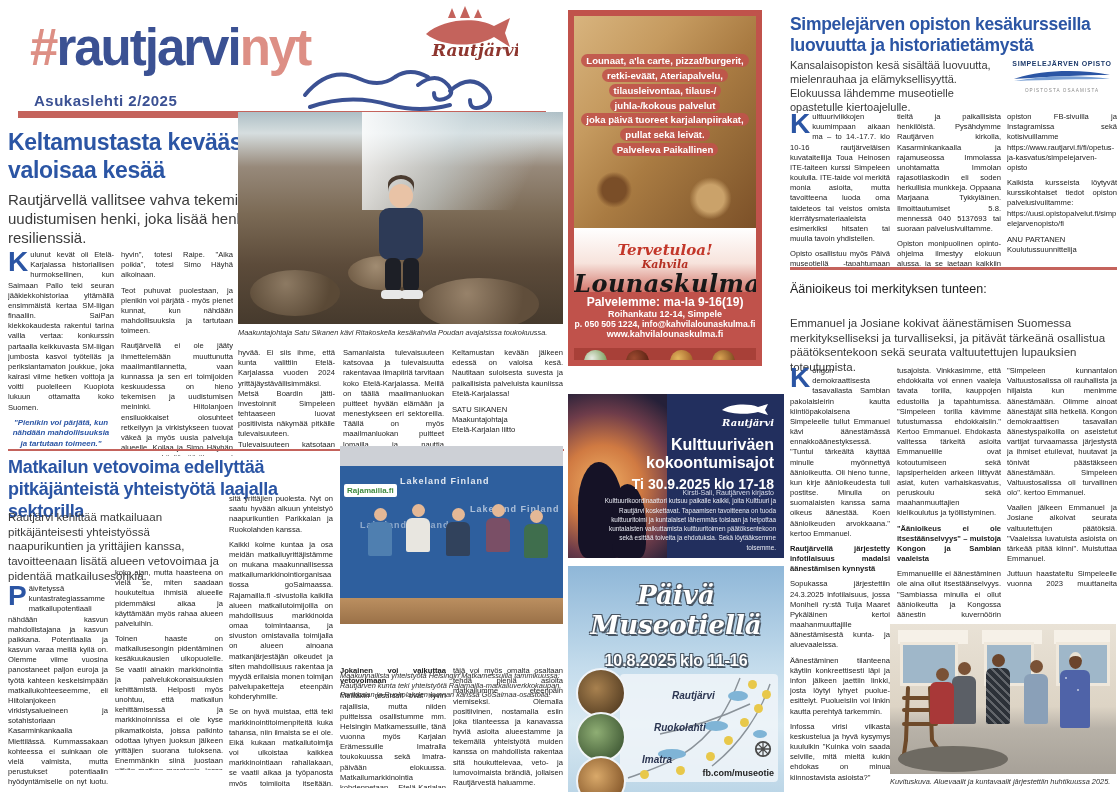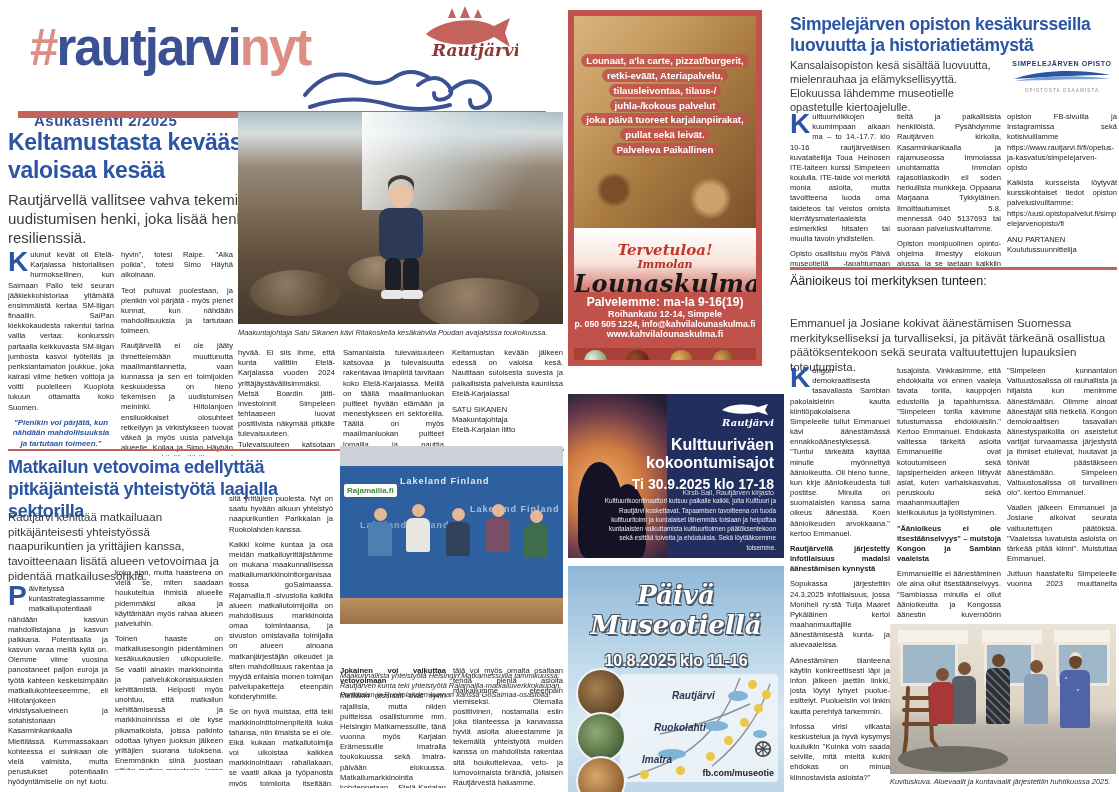--- a/index.html
+++ b/index.html
@@ -10,21 +10,21 @@
   .mast-title{font-weight:bold;font-size:51px;letter-spacing:-2px;line-height:1;}
   .mast-hash{color:#dd8f85;}
   .mast-main{color:#3b5193;}
   .mast-accent{color:#dd8f85;}
   .mast-sub{font-weight:bold;font-size:15px;color:#3b5193;letter-spacing:.5px;}
   .pinkbar{background:#c4635c;}
   .script{font-family:"DejaVu Serif",serif;font-style:italic;font-weight:bold;}
   
   .headline{font-weight:bold;color:#2b55a4;line-height:1.22;letter-spacing:-.3px;}
   .lead{color:#3a3a3a;line-height:1.28;}
-  .kicker{color:#222;font-size:12.5px;}
+  .kicker{color:#222;font-size:12.5px;margin-top:8px;}
   
   .body-col{font-size:7.6px;line-height:1.34;text-align:justify;color:#1c1c1c;word-break:break-word;}
   .body-col p{margin:0 0 5px 0;}
   .subhead{font-weight:bold;}
   .dropcap{float:left;font-size:28px;line-height:23px;font-weight:bold;color:#2b55a4;padding-right:2px;}
   .pullquote{font-style:italic;font-weight:bold;color:#2b55a4;text-align:center;font-size:7.9px;margin:4px 2px 6px 2px;}
   .byline{margin-top:6px;}
   .caption{font-style:italic;font-size:7.4px;color:#2f2f2f;line-height:1.3;}
   .divider{background:#c4635c;}
   
@@ -85,21 +85,21 @@
     <span class="mast-hash">#</span><span class="mast-main">rautjarvi</span><span class="mast-accent">nyt</span>
   </div>
   <svg class="abs" style="left:300px;top:55px;" width="200" height="58" viewBox="0 0 200 58">
     <g fill="none" stroke="#3b5193" stroke-width="4" stroke-linecap="round">
       <path d="M5,40 Q30,10 60,24 Q80,33 95,22 Q110,12 128,22"></path>
       <path d="M118,30 q18,-14 30,0 q8,10 -4,14 q-10,3 -10,-6"></path>
       <path d="M150,36 q20,-18 36,-2 q10,12 -4,18 q-12,4 -12,-7"></path>
       <path d="M10,52 Q50,38 90,50 Q120,58 150,50"></path>
     </g>
   </svg>
-  <div class="abs mast-sub" style="left:34px;top:92px;margin-top:20px;">Asukaslehti 2/2025</div>
+  <div class="abs mast-sub" style="left:34px;top:92px;">Asukaslehti 2/2025</div>
 
   <div class="abs" style="left:418px;top:6px;width:100px;height:62px;">
     <svg width="100" height="62" viewBox="0 0 100 62">
       <g fill="#c4635c">
         <polygon points="30,12 34,2 38,12"></polygon>
         <polygon points="42,12 47,0 52,12"></polygon>
         <polygon points="56,12 60,3 64,12"></polygon>
         <path d="M8,28 C24,13 58,10 76,20 L92,12 L87,27 L92,41 L76,31 C58,42 24,41 8,28 Z"></path>
       </g>
       <text x="14" y="50" font-family="DejaVu Serif, serif" font-style="italic" font-weight="bold" font-size="17" fill="#8e362f">Rautjärvi</text>
@@ -219,21 +219,21 @@
   <div class="abs ad1" style="left:568px;top:10px;width:182px;height:344px;">
     <div class="ad1-bread">
       <div class="ad1-overlay">
         <span>Lounaat, a'la carte, pizzat/burgerit, retki-eväät, Ateriapalvelu, tilausleivontaa, tilaus-/ juhla-/kokous palvelut</span><br>
         <span>joka päivä tuoreet karjalanpiirakat, pullat sekä leivät.</span><br>
         <span>Palveleva Paikallinen</span>
       </div>
     </div>
     <div class="ad1-band">
       <div class="script" style="color:#c3372a;font-size:15px;line-height:1.15;padding-top:14px;">Tervetuloa!</div>
-      <div class="script" style="color:#b52f22;font-size:11px;line-height:1.05;">Immolan</div>
+      <div class="script" style="color:#b52f22;font-size:11px;line-height:1.05;">Kahvila</div>
       <div class="script" style="color:#181818;font-size:24px;line-height:1.05;letter-spacing:.5px;">Lounaskulma</div>
     </div>
     <div class="ad1-contact">
       <div style="font-weight:bold;font-size:12px;">Palvelemme: ma-la 9-16(19)</div>
       <div style="font-weight:bold;font-size:9px;">Roihankatu 12-14, Simpele</div>
       <div style="font-weight:bold;font-size:8.6px;">p. 050 505 1224, info@kahvilalounaskulma.fi</div>
       <div style="font-weight:bold;font-size:9px;">www.kahvilalounaskulma.fi</div>
     </div>
     <div class="ad1-food">
       <div class="foodball" style="left:10px;background:radial-gradient(circle at 35% 35%,#e8ece4,#7da05e 70%);"></div>

